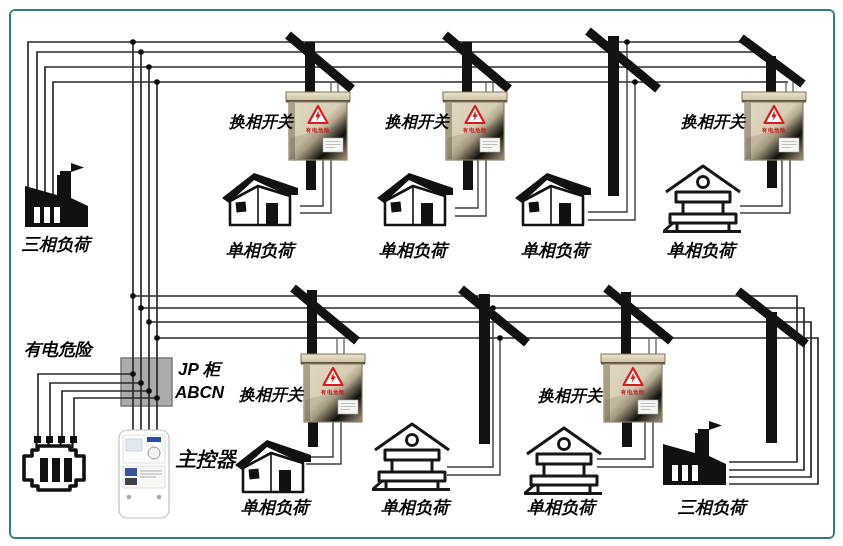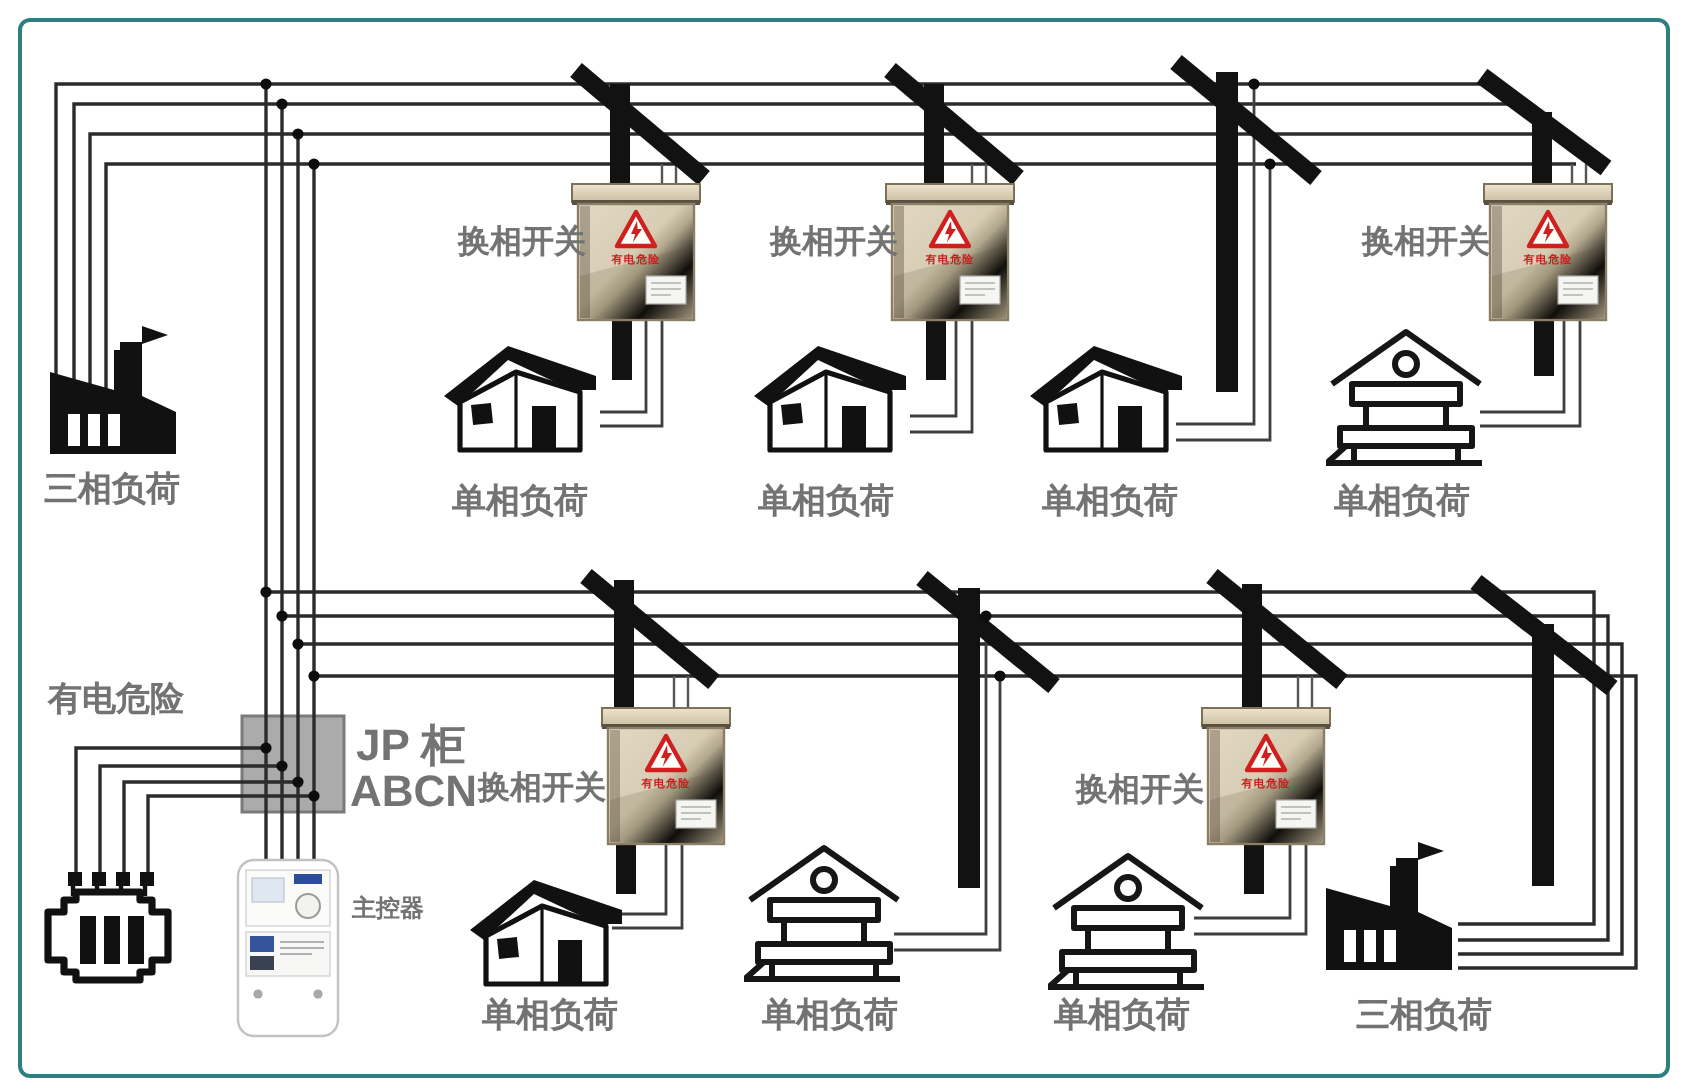--- a/index.html
+++ b/index.html
@@ -1,24 +1,24 @@
 <!DOCTYPE html>
 <html><head>
 <meta charset="utf-8">
 <style>
   html,body{margin:0;padding:0;background:#fff;}
   .stage{position:relative;width:843px;height:546px;background:#fff;overflow:hidden;
          font-family:"Liberation Sans", sans-serif;}
   .frame{position:absolute;left:9px;top:9px;width:822px;height:526px;
          border:2px solid #2e7f82;border-radius:6px;pointer-events:none;}
   .layer{position:absolute;left:0;top:0;}
-  .lbl{position:absolute;white-space:nowrap;font-size:17px;font-weight:600;color:#737373;line-height:1.1;}
+  .lbl{position:absolute;white-space:nowrap;font-size:17px;font-weight:600;color:#000000;line-height:1.1;font-style:italic;}
   .lbl-s{font-size:16px;}
-  .lbl-jp{font-size:22px;font-weight:700;}
-  .lbl-ctl{font-size:12px;}
+  .lbl-jp{font-size:17px;font-weight:700;}
+  .lbl-ctl{font-size:20px;}
 </style>
 </head>
 <body>
 
 <div class="stage">
 
   <svg class="layer" width="843" height="546" viewBox="0 0 843 546">
     <defs>
       <linearGradient id="gcap" x1="0" y1="0" x2="0" y2="1">
         <stop offset="0" stop-color="#eee4ce"></stop>

